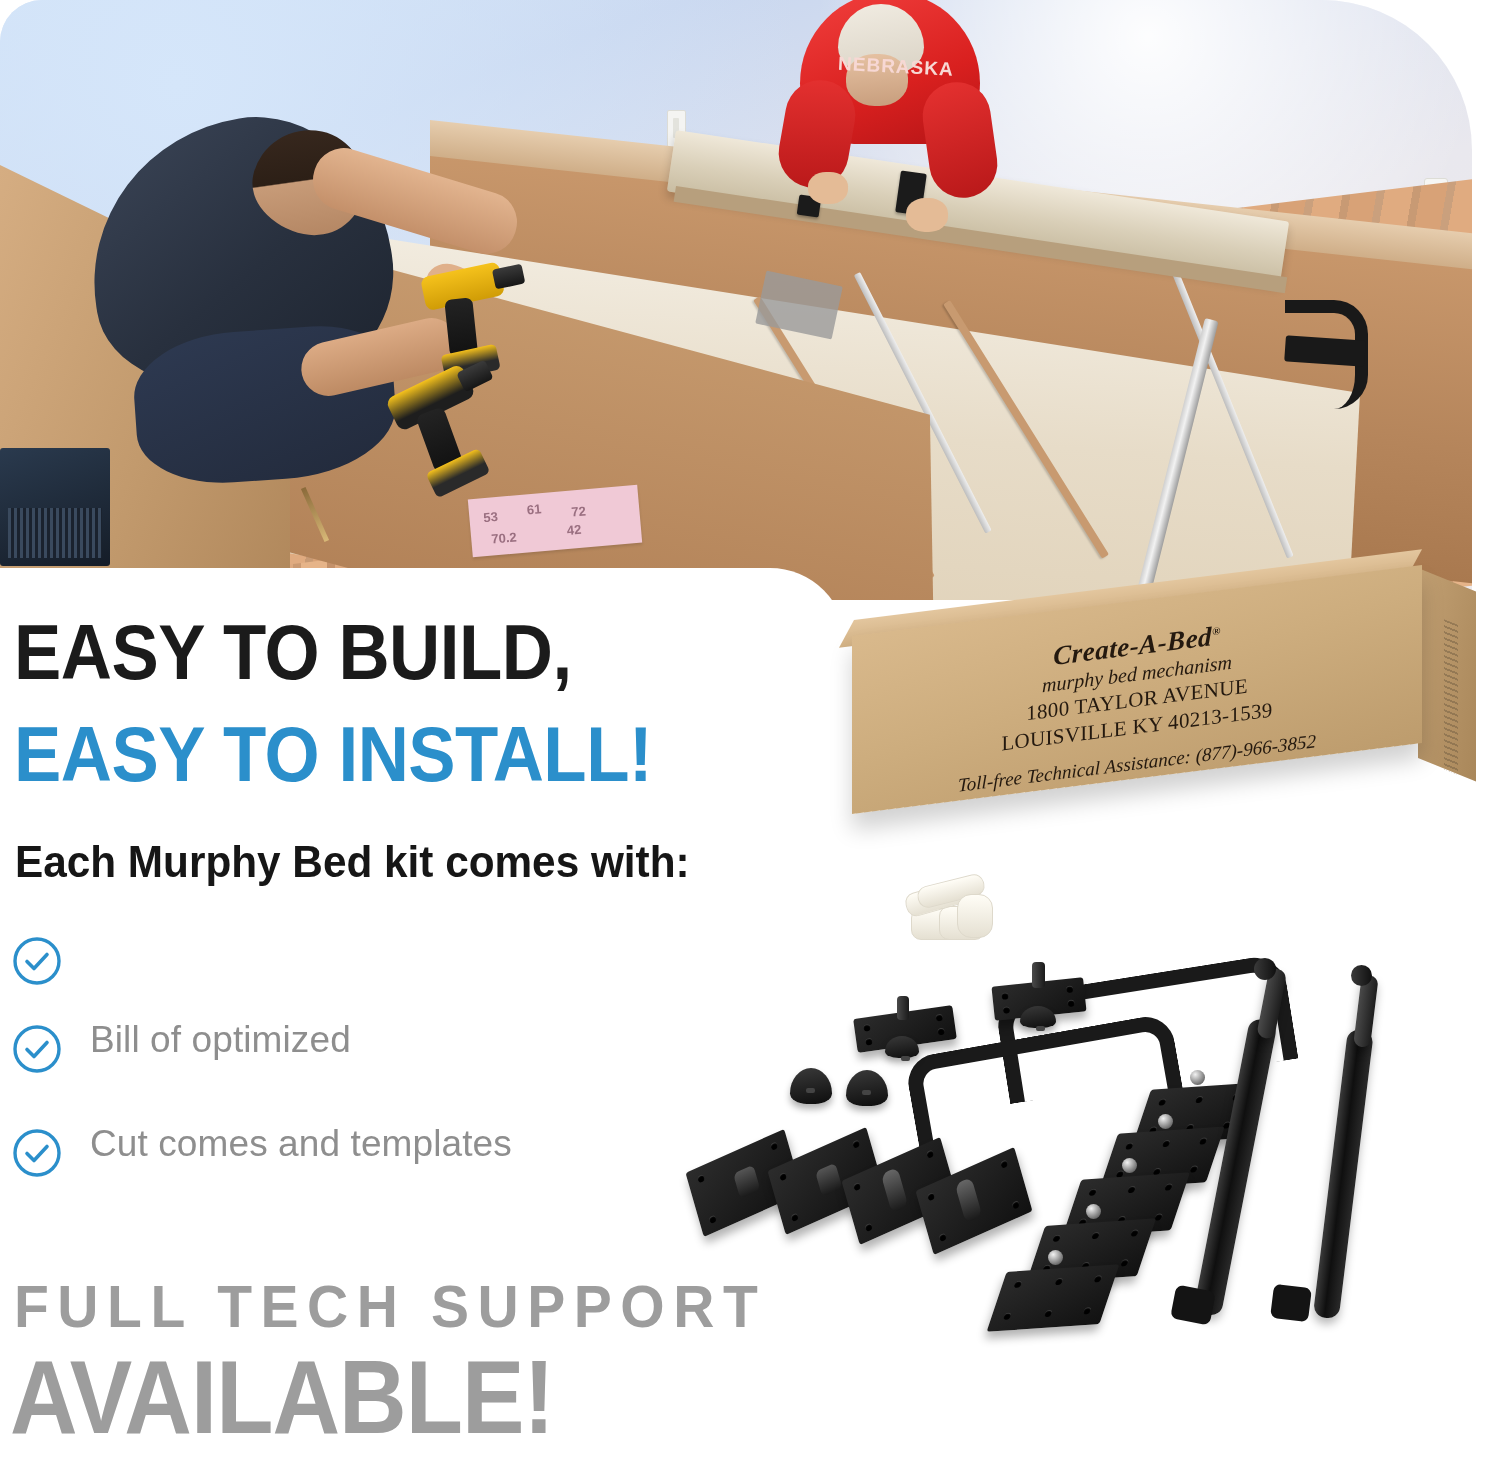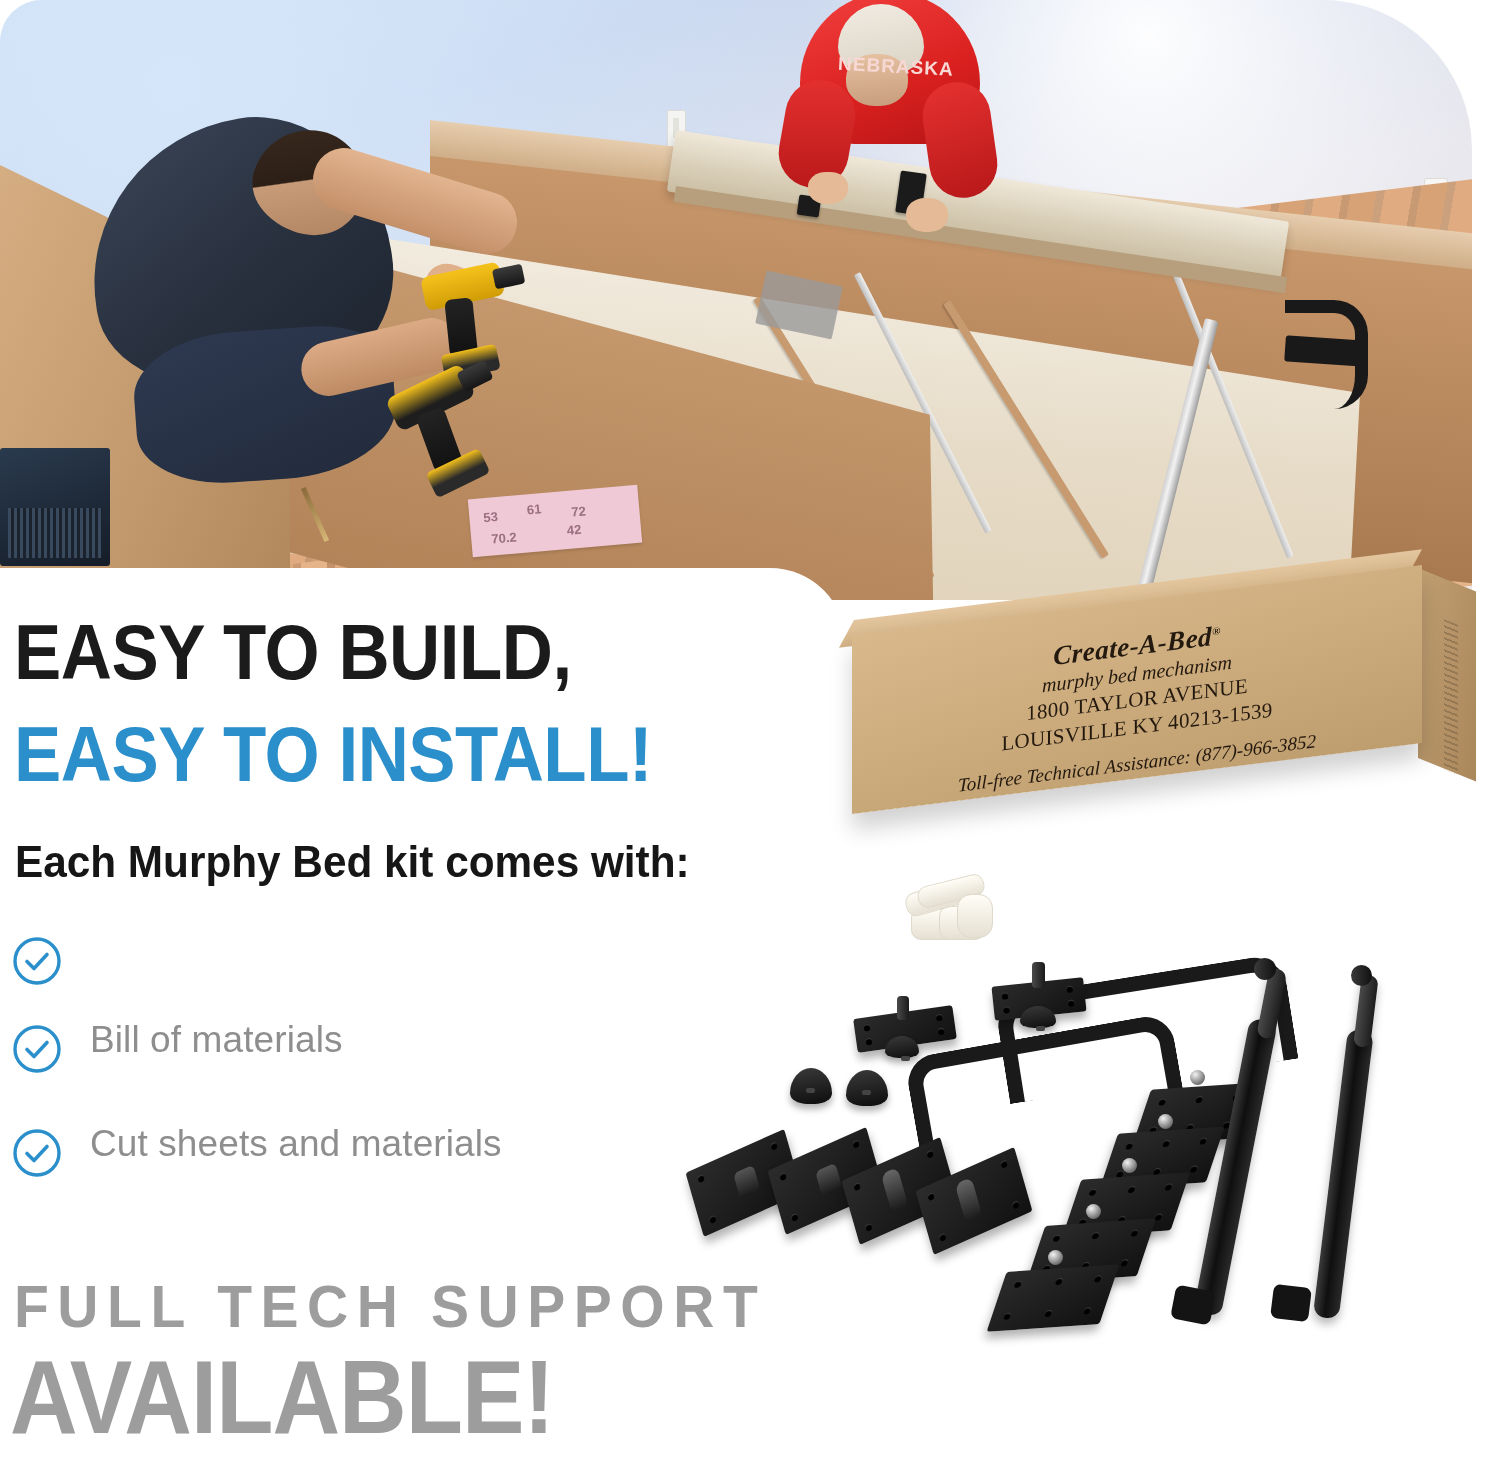--- a/index.html
+++ b/index.html
@@ -470,30 +470,30 @@
       </span>
     </div>
 
     <div class="bullet b-sp2">
       <span class="ck">
         <svg width="54" height="54" viewBox="0 0 54 54">
           <circle cx="27" cy="27" r="22" fill="none" stroke="#2b8fcb" stroke-width="3.4"></circle>
           <polyline points="17,27.5 24,34.5 37,20.5" fill="none" stroke="#2b8fcb" stroke-width="3.6" stroke-linecap="round" stroke-linejoin="round"></polyline>
         </svg>
       </span>
-      <span class="btxt">Bill of materials</span>
+      <span class="btxt">Bill of optimized</span>
     </div>
 
     <div class="bullet">
       <span class="ck">
         <svg width="54" height="54" viewBox="0 0 54 54">
           <circle cx="27" cy="27" r="22" fill="none" stroke="#2b8fcb" stroke-width="3.4"></circle>
           <polyline points="17,27.5 24,34.5 37,20.5" fill="none" stroke="#2b8fcb" stroke-width="3.6" stroke-linecap="round" stroke-linejoin="round"></polyline>
         </svg>
       </span>
-      <span class="btxt">Cut sheets and materials</span>
+      <span class="btxt">Cut comes and templates</span>
     </div>
   </div>
 
   <p class="tech1">FULL TECH SUPPORT</p>
   <p class="tech2">AVAILABLE!</p>
 
 </div>
 
 </body></html>

